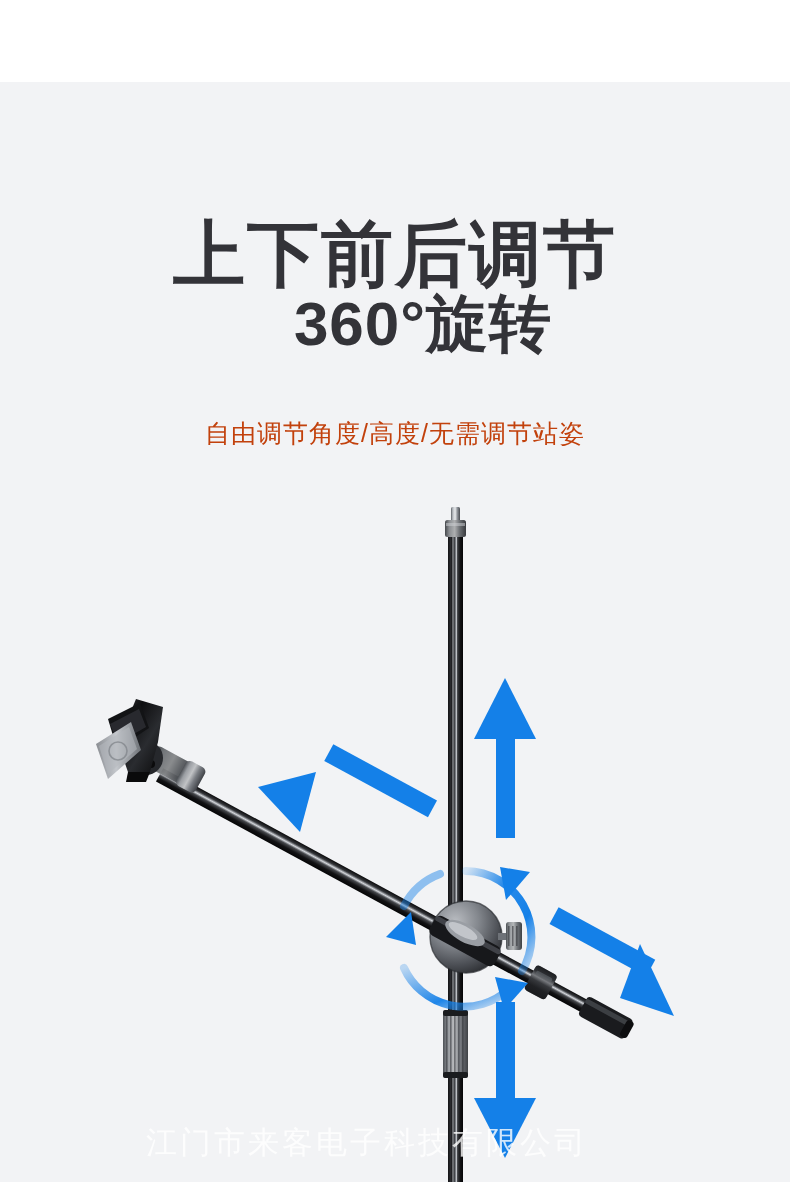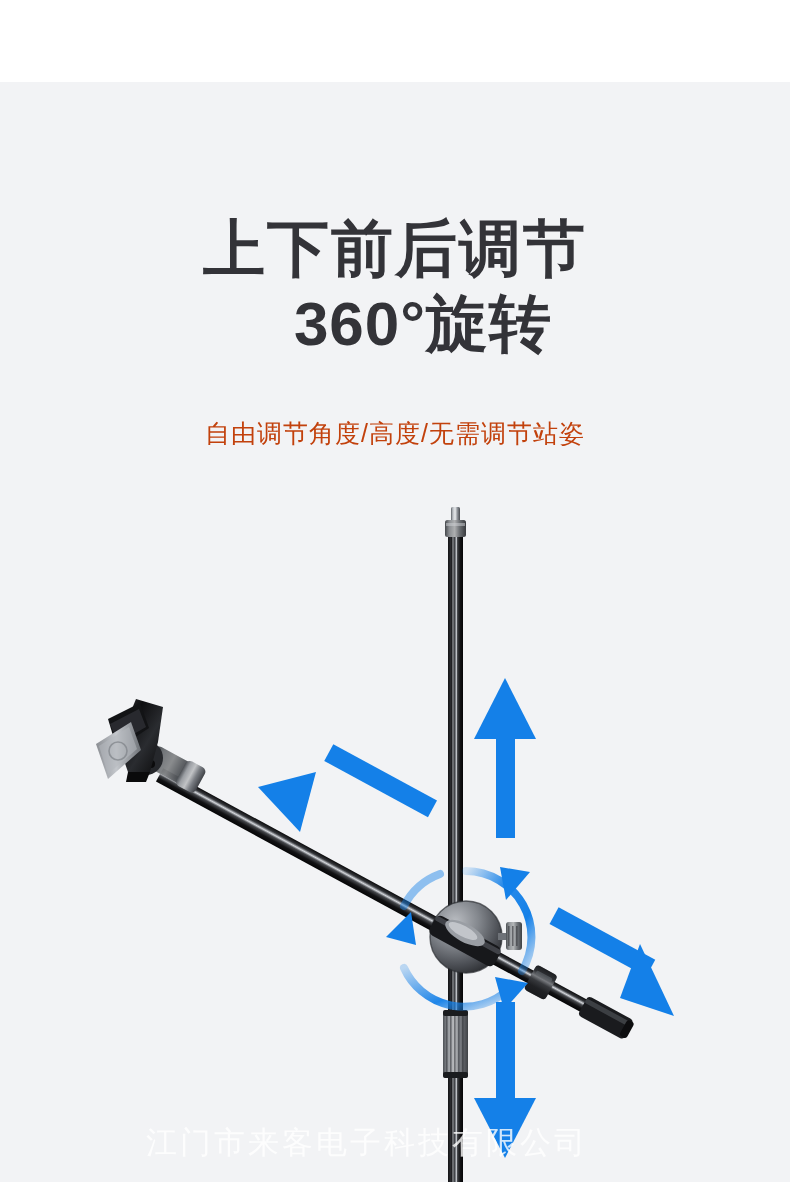--- a/index.html
+++ b/index.html
@@ -33,21 +33,21 @@
     overflow: hidden;
   }
 
   
   .headline {
     position: absolute;
     left: 0; top: 130px;
     width: 790px;
     text-align: center;
     color: #333338;
-    font-size: 62px;
+    font-size: 72px;
     font-weight: bold;
     letter-spacing: 2px;
     line-height: 1.18;
     white-space: nowrap;
   }
   .headline-2 {
     position: absolute;
     left: 0; top: 205px;
     width: 790px;
     text-align: center;

